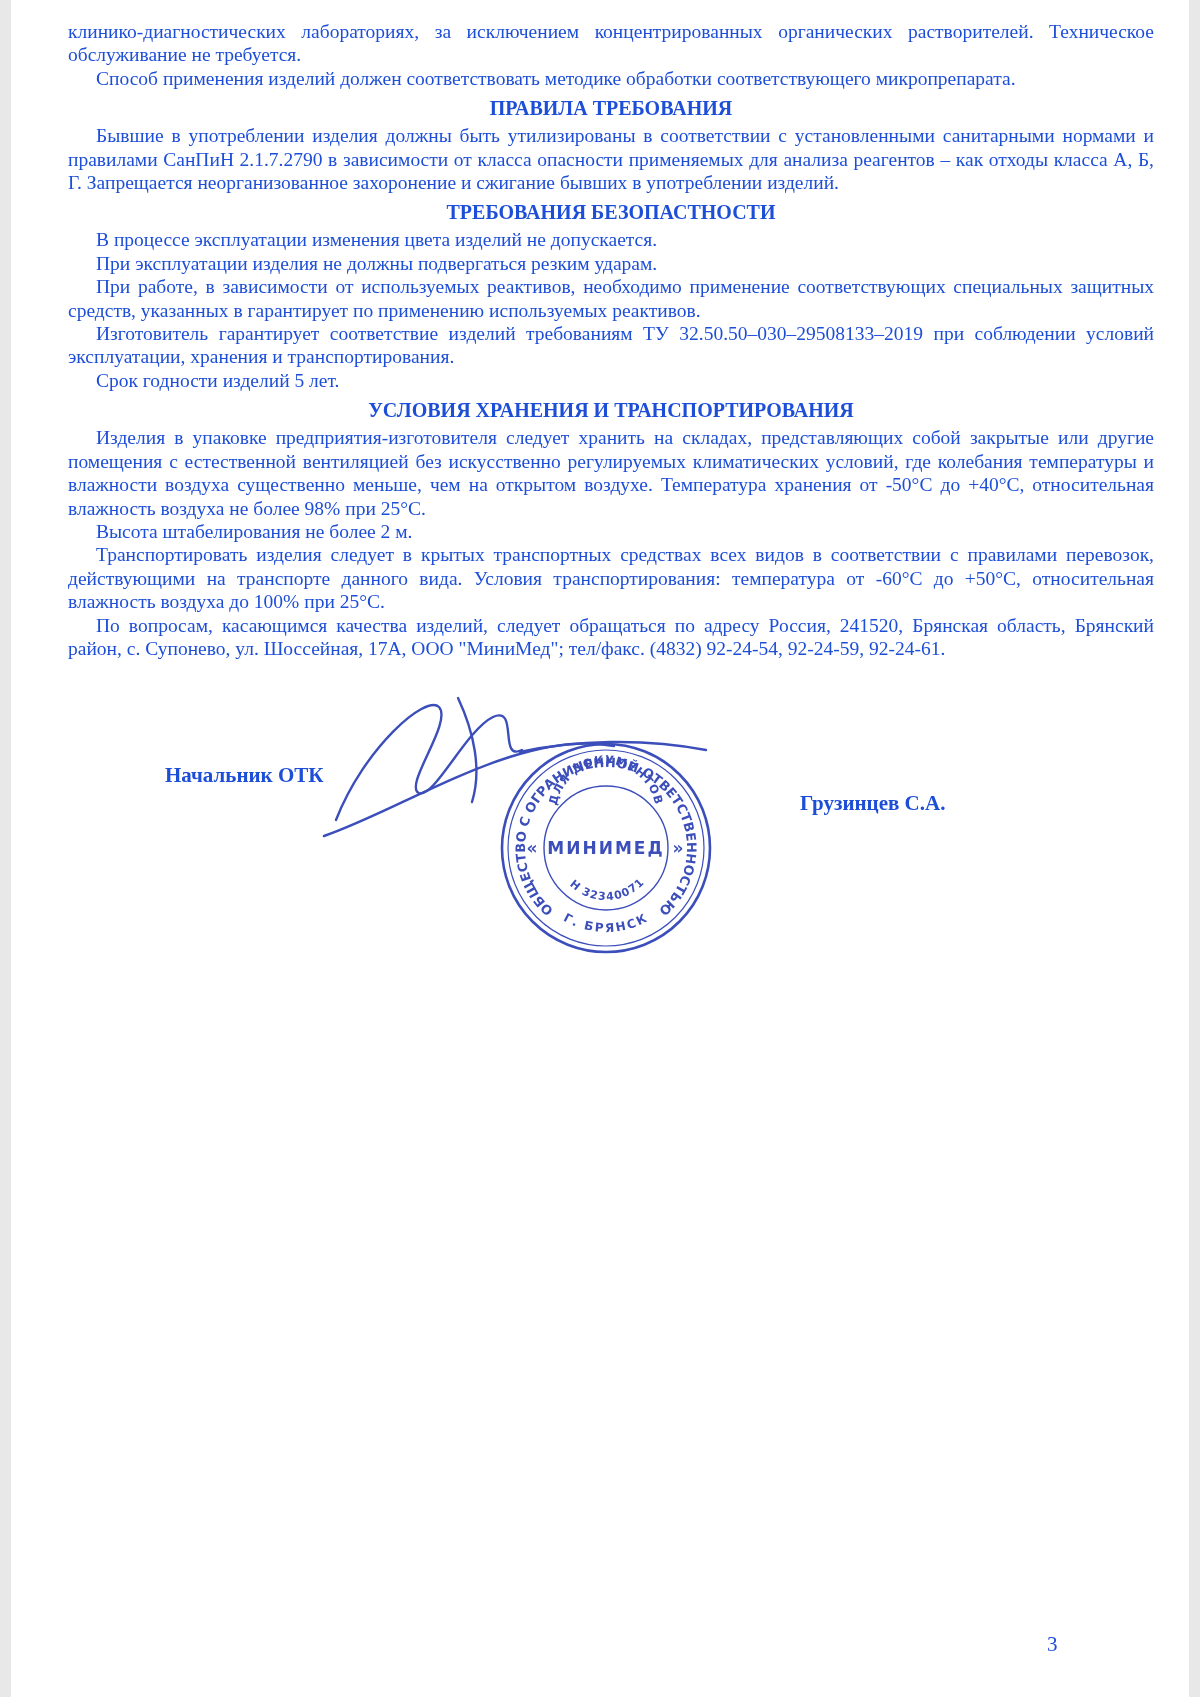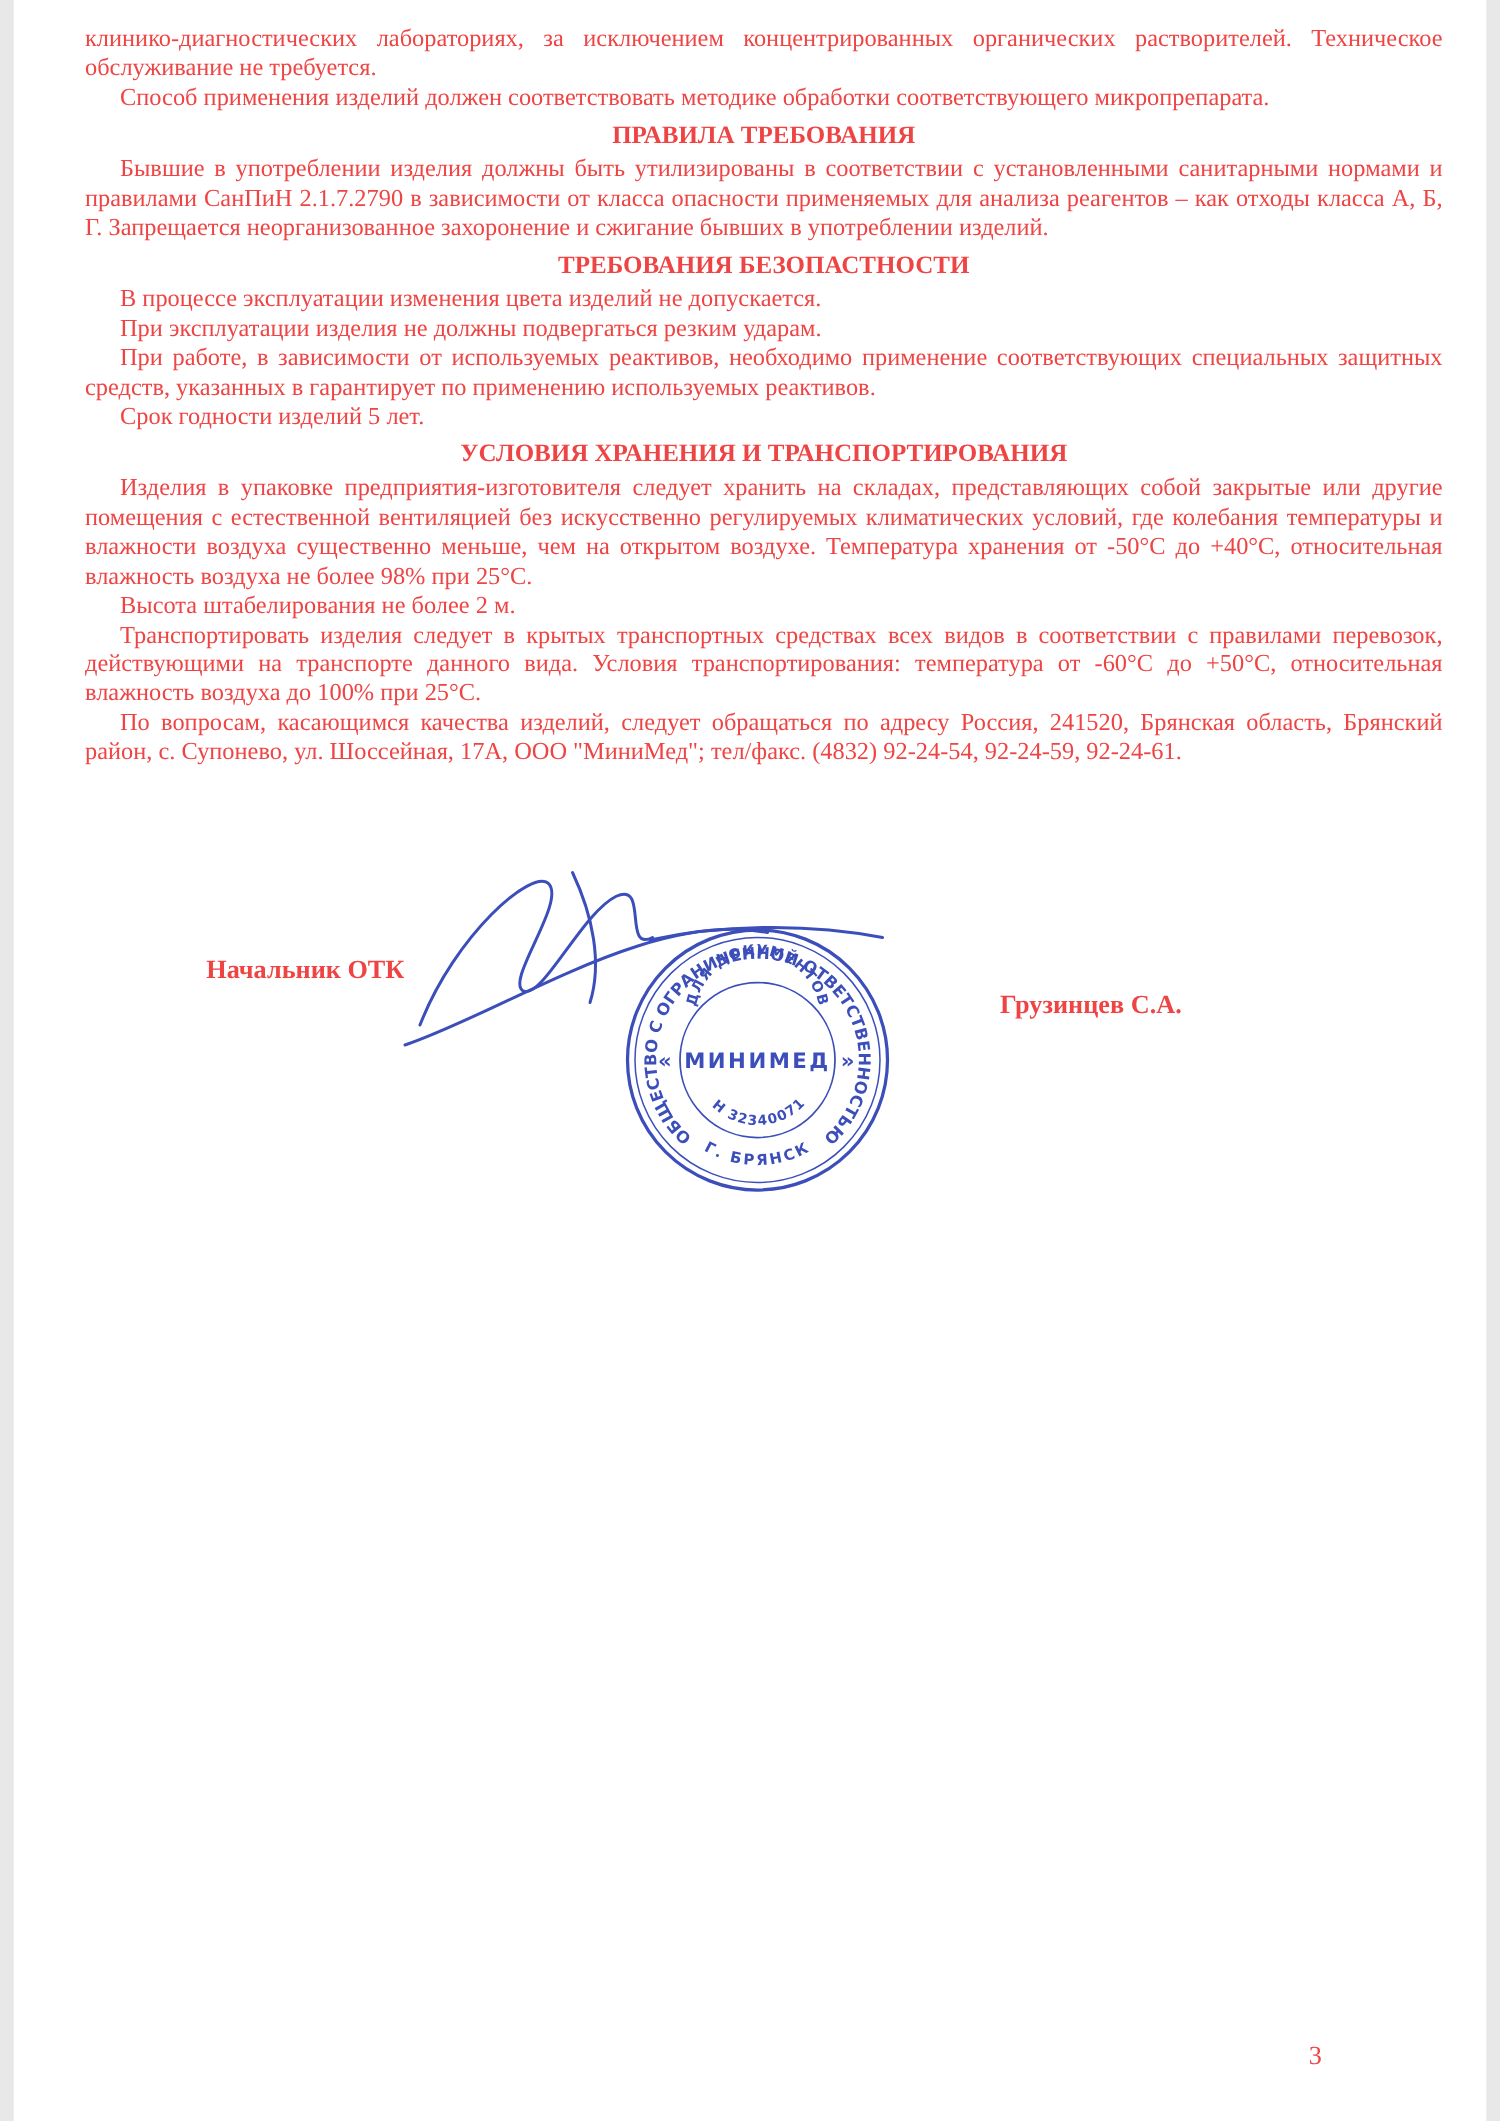--- a/index.html
+++ b/index.html
@@ -3,21 +3,21 @@
 <meta charset="utf-8">
 <style>
   html, body { margin: 0; padding: 0; background: #e8e8e8; }
   .sheet {
     position: relative;
     width: 1165px;
     height: 1697px;
     margin: 0 auto;
     background: #ffffff;
     font-family: "Liberation Serif", "DejaVu Serif", serif;
-    color: #ef4444;
+    color: #1d4ed8;
     overflow: hidden;
     padding-left: 13px;
   }
   .content {
     position: absolute;
     left: 57px;
     top: 20px;
     width: 1086px;
   }
   .para {
@@ -74,20 +74,21 @@
     <p class="para">Способ применения изделий должен соответствовать методике обработки соответствующего микропрепарата.</p>
 
     <h2 class="sec-title">ПРАВИЛА ТРЕБОВАНИЯ</h2>
     <p class="para">Бывшие в употреблении изделия должны быть утилизированы в соответствии с установленными санитарными нормами и правилами СанПиН 2.1.7.2790 в зависимости от класса опасности применяемых для анализа реагентов – как отходы класса А, Б, Г. Запрещается неорганизованное захоронение и сжигание бывших в употреблении изделий.</p>
 
     <h2 class="sec-title">ТРЕБОВАНИЯ БЕЗОПАСТНОСТИ</h2>
     <p class="para">В процессе эксплуатации изменения цвета изделий не допускается.</p>
     <p class="para">При эксплуатации изделия не должны подвергаться резким ударам.</p>
     <p class="para">При работе, в зависимости от используемых реактивов, необходимо применение соответствующих специальных защитных средств, указанных в гарантирует по применению используемых реактивов.</p>
 
+    <p class="para">Изготовитель гарантирует соответствие изделий требованиям ТУ 32.50.50–030–29508133–2019 при соблюдении условий эксплуатации, хранения и транспортирования.</p>
     <p class="para">Срок годности изделий 5 лет.</p>
 
     <h2 class="sec-title">УСЛОВИЯ ХРАНЕНИЯ И ТРАНСПОРТИРОВАНИЯ</h2>
     <p class="para">Изделия в упаковке предприятия-изготовителя следует хранить на складах, представляющих собой закрытые или другие помещения с естественной вентиляцией без искусственно регулируемых климатических условий, где колебания температуры и влажности воздуха существенно меньше, чем на открытом воздухе. Температура хранения от -50°С до +40°С, относительная влажность воздуха не более 98% при 25°С.</p>
     <p class="para">Высота штабелирования не более 2 м.</p>
     <p class="para">Транспортировать изделия следует в крытых транспортных средствах всех видов в соответствии с правилами перевозок, действующими на транспорте данного вида. Условия транспортирования: температура от -60°С до +50°С, относительная влажность воздуха до 100% при 25°С.</p>
     <p class="para">По вопросам, касающимся качества изделий, следует обращаться по адресу Россия, 241520, Брянская область, Брянский район, с. Супонево, ул. Шоссейная, 17А, ООО "МиниМед"; тел/факс. (4832) 92-24-54, 92-24-59, 92-24-61.</p>
 
   </div>
 

